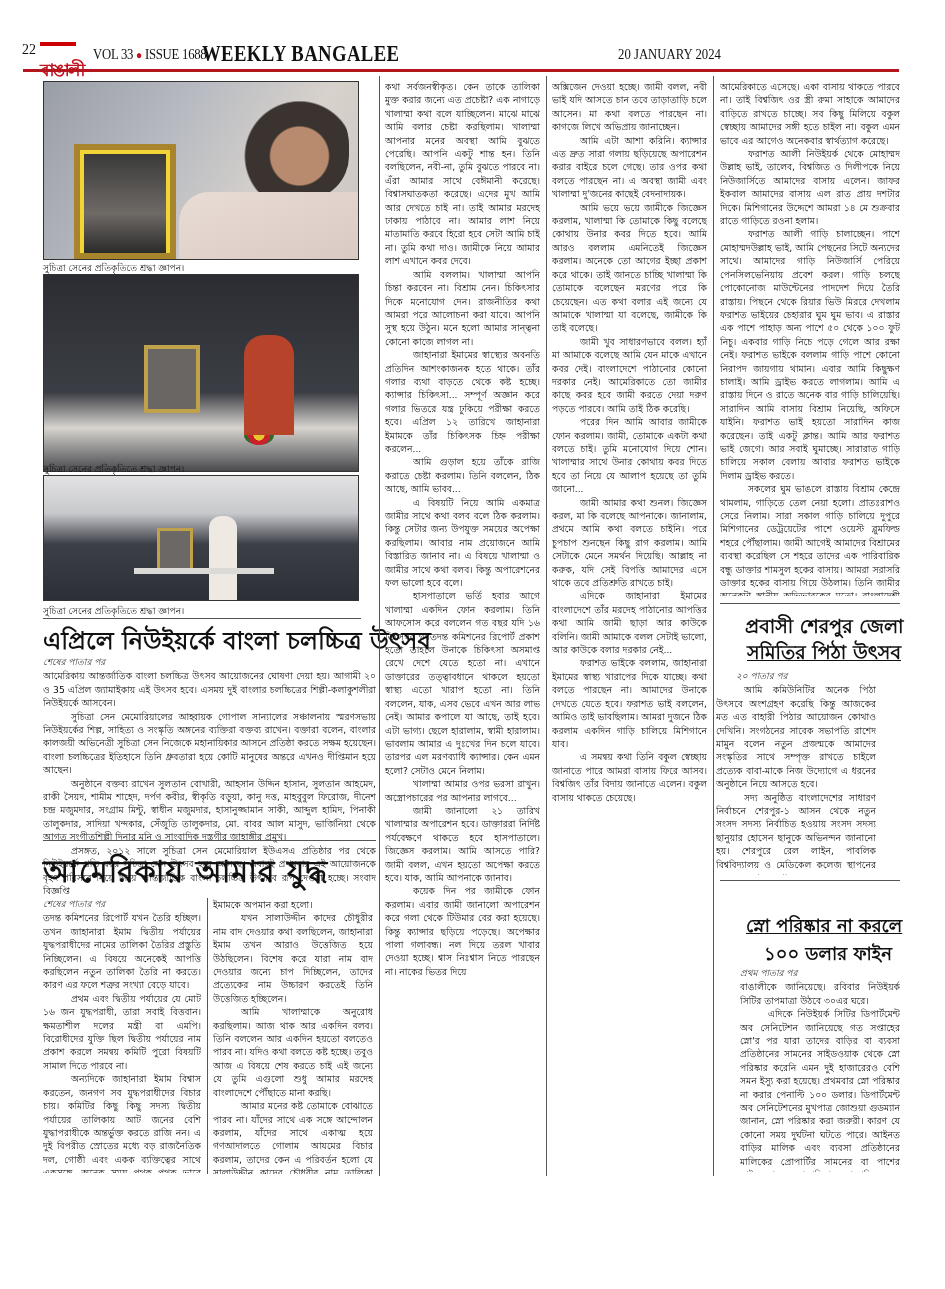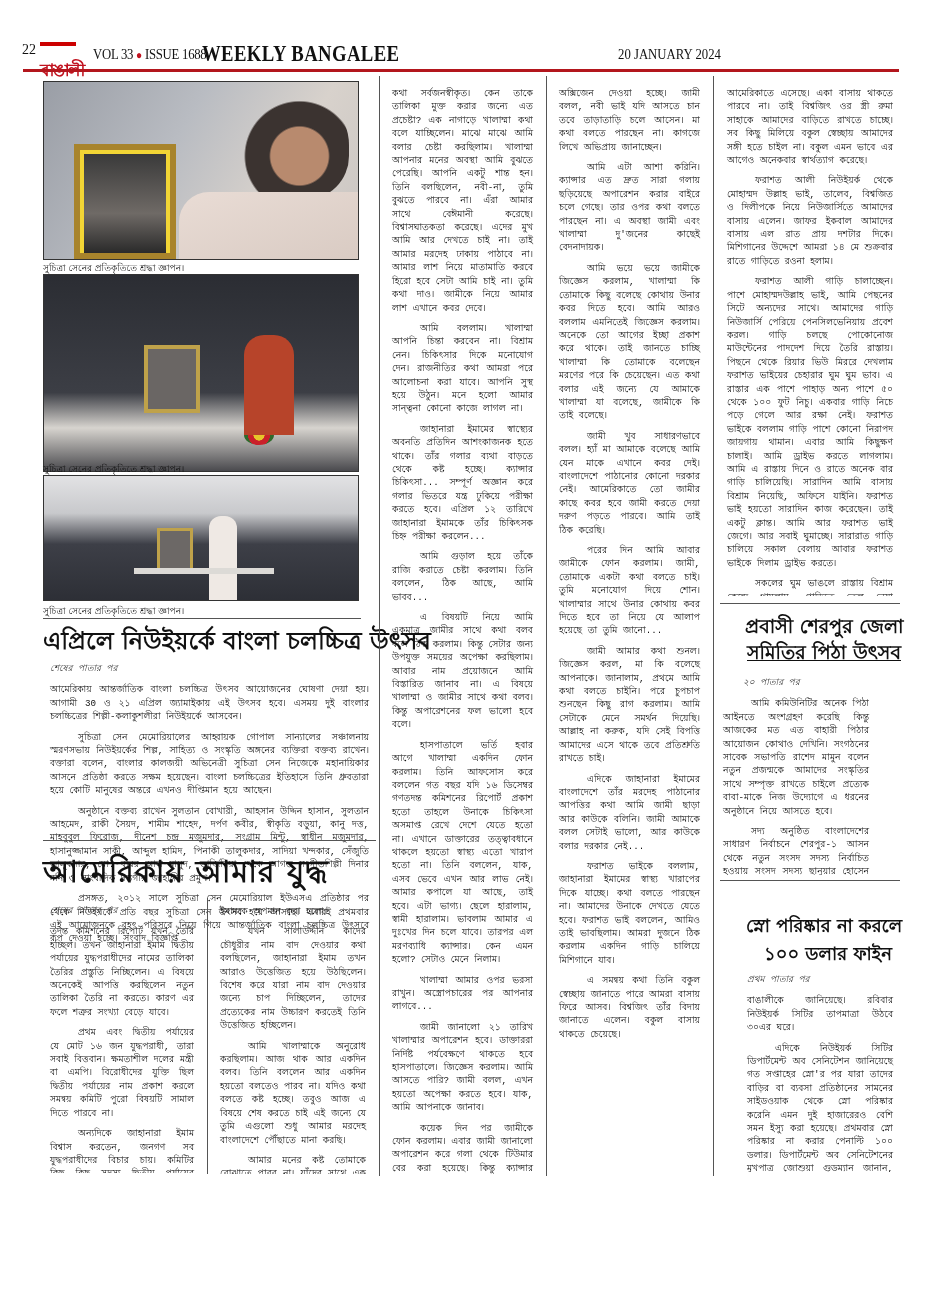--- a/index.html
+++ b/index.html
@@ -9,21 +9,21 @@
   .logo .tag{position:absolute;left:0;top:0;width:36px;height:4px;background:#c00;}
   .logo .mark{position:absolute;left:0;top:16px;width:36px;height:24px;color:#c1121f;font-weight:bold;font-size:17px;font-family:"DejaVu Sans",sans-serif;letter-spacing:-2px;line-height:24px;}
   .vol{position:absolute;left:93px;top:46px;font-size:15px;font-family:"Liberation Serif",serif;letter-spacing:-0.3px;transform:scaleX(0.85);transform-origin:left;}
   .vol .dot{color:#c1121f;font-size:12px;}
   .masthead{position:absolute;left:202px;top:40px;font-size:24px;font-weight:bold;font-family:"Liberation Serif",serif;transform:scaleX(0.78);transform-origin:left;letter-spacing:0.5px;}
   .date{position:absolute;left:343px;top:46px;font-size:15px;font-family:"Liberation Serif",serif;transform:scaleX(0.85);transform-origin:left;}
   .redrule{position:absolute;left:23px;top:69px;width:876px;height:3px;background:#b3161d;}
   .photo{position:absolute;left:43px;border:1px solid #333;overflow:hidden;}
   .caption{position:absolute;left:43px;font-size:9px;font-family:"DejaVu Sans",sans-serif;}
   .col{position:absolute;font-size:9.2px;line-height:13.4px;font-family:"DejaVu Sans",sans-serif;text-align:justify;overflow:hidden;}
-  .col p{margin:7px;text-indent:0;font-family:Liberation Mono, monospace;}
+  .col p{margin:0;text-indent:0;}
   .col p.ind{text-indent:28px;}
   .vrule{position:absolute;width:1px;background:#555;}
   .hrule{position:absolute;height:1px;background:#555;}
   .headline{position:absolute;font-family:"DejaVu Sans",sans-serif;font-weight:bold;color:#111;white-space:nowrap;}
   .kicker{font-size:9px;font-style:italic;color:#333;}
 </style>
 </head>
 <body>
 
 <div>
@@ -62,21 +62,21 @@
   <div style="position:absolute;left:113px;top:52px;width:30px;height:40px;border:3px solid #bfa24a;background:#6c6866;"></div>
   <div style="position:absolute;left:165px;top:40px;width:28px;height:84px;background:#efe9e4;border-radius:12px 12px 0 0;"></div>
   <div style="position:absolute;left:90px;top:92px;width:140px;height:6px;background:#dcdad6;"></div>
 </div>
 <div class="caption" style="top:604px;">সুচিত্রা সেনের প্রতিকৃতিতে শ্রদ্ধা জ্ঞাপন।</div>
 
 <div class="hrule" style="left:43px;top:618px;width:318px;"></div>
 <div class="headline" style="left:43px;top:622px;font-size:24px;">এপ্রিলে নিউইয়র্কে বাংলা চলচ্চিত্র উৎসব</div>
 <div class="col" style="left:43px;top:656px;width:333px;">
   <p class="kicker">শেষের পাতার পর</p>
-  <p>আমেরিকায় আন্তর্জাতিক বাংলা চলচ্চিত্র উৎসব আয়োজনের ঘোষণা দেয়া হয়। আগামী 30 ও ২১ এপ্রিল জ্যামাইকায় এই উৎসব হবে। এসময় দুই বাংলার চলচ্চিত্রের শিল্পী-কলাকুশলীরা নিউইয়র্কে আসবেন।</p>
+  <p>আমেরিকায় আন্তর্জাতিক বাংলা চলচ্চিত্র উৎসব আয়োজনের ঘোষণা দেয়া হয়। আগামী ২০ ও 35 এপ্রিল জ্যামাইকায় এই উৎসব হবে। এসময় দুই বাংলার চলচ্চিত্রের শিল্পী-কলাকুশলীরা নিউইয়র্কে আসবেন।</p>
   <p class="ind">সুচিত্রা সেন মেমোরিয়ালের আহ্বায়ক গোপাল সান্যালের সঞ্চালনায় স্মরণসভায় নিউইয়র্কের শিল্প, সাহিত্য ও সংস্কৃতি অঙ্গনের ব্যক্তিরা বক্তব্য রাখেন। বক্তারা বলেন, বাংলার কালজয়ী অভিনেত্রী সুচিত্রা সেন নিজেকে মহানায়িকার আসনে প্রতিষ্ঠা করতে সক্ষম হয়েছেন। বাংলা চলচ্চিত্রের ইতিহাসে তিনি ধ্রুবতারা হয়ে কোটি মানুষের অন্তরে এখনও দীপ্তিমান হয়ে আছেন।</p>
   <p class="ind">অনুষ্ঠানে বক্তব্য রাখেন সুলতান বোখারী, আহসান উদ্দিন হাসান, সুলতান আহমেদ, রাকী সৈয়দ, শামীম শাহেদ, দর্পণ কবীর, স্বীকৃতি বড়ুয়া, কানু দত্ত, মাহবুবুল ফিরোজ, দীনেশ চন্দ্র মজুমদার, সংগ্রাম মিন্টু, স্বাধীন মজুমদার, হাসানুজ্জামান সাকী, আব্দুল হামিদ, পিনাকী তালুকদার, সাদিয়া খন্দকার, সেঁজুতি তালুকদার, মো. বাবর আল মাসুদ, ভার্জিনিয়া থেকে আগত সংগীতশিল্পী দিনার মনি ও সাংবাদিক দস্তগীর জাহাঙ্গীর প্রমুখ।</p>
   <p class="ind">প্রসঙ্গত, ২০১২ সালে সুচিত্রা সেন মেমোরিয়াল ইউএসএ প্রতিষ্ঠার পর থেকে নিউইয়র্কে প্রতি বছর সুচিত্রা সেন উৎসব হয়ে আসছে। এবারই প্রথমবার এই আয়োজনকে বৃহৎ পরিসরে নিয়ে গিয়ে আন্তর্জাতিক বাংলা চলচ্চিত্র উৎসবে রূপ দেওয়া হচ্ছে। সংবাদ বিজ্ঞপ্তি</p>
 </div>
 
 <div class="hrule" style="left:43px;top:840px;width:333px;"></div>
 <div class="headline" style="left:43px;top:848px;font-size:30px;letter-spacing:1px;text-align:right;">আমেরিকায় আমার যুদ্ধ</div>
 
 <div class="col" style="left:43px;top:898px;width:158px;height:275px;">
   <p class="kicker">শেষের পাতার পর</p>
@@ -126,25 +126,25 @@
   <p class="ind">ফরাশত আলী নিউইয়র্ক থেকে মোহাম্মদ উল্লাহ ভাই, তালেব, বিশ্বজিত ও দিলীপকে নিয়ে নিউজার্সিতে আমাদের বাসায় এলেন। জাফর ইকবাল আমাদের বাসায় এল রাত প্রায় দশটার দিকে। মিশিগানের উদ্দেশে আমরা ১৪ মে শুক্রবার রাতে গাড়িতে রওনা হলাম।</p>
   <p class="ind">ফরাশত আলী গাড়ি চালাচ্ছেন। পাশে মোহাম্মদউল্লাহ ভাই, আমি পেছনের সিটে অন্যদের সাথে। আমাদের গাড়ি নিউজার্সি পেরিয়ে পেনসিলভেনিয়ায় প্রবেশ করল। গাড়ি চলছে পোকোনোজ মাউন্টেনের পাদদেশ দিয়ে তৈরি রাস্তায়। পিছনে থেকে রিয়ার ভিউ মিররে দেখলাম ফরাশত ভাইয়ের চেহারার ঘুম ঘুম ভাব। এ রাস্তার এক পাশে পাহাড় অন্য পাশে ৫০ থেকে ১০০ ফুট নিচু। একবার গাড়ি নিচে পড়ে গেলে আর রক্ষা নেই। ফরাশত ভাইকে বললাম গাড়ি পাশে কোনো নিরাপদ জায়গায় থামান। এবার আমি কিছুক্ষণ চালাই। আমি ড্রাইভ করতে লাগলাম। আমি এ রাস্তায় দিনে ও রাতে অনেক বার গাড়ি চালিয়েছি। সারাদিন আমি বাসায় বিশ্রাম নিয়েছি, অফিসে যাইনি। ফরাশত ভাই হয়তো সারাদিন কাজ করেছেন। তাই একটু ক্লান্ত। আমি আর ফরাশত ভাই জেগে। আর সবাই ঘুমাচ্ছে। সারারাত গাড়ি চালিয়ে সকাল বেলায় আবার ফরাশত ভাইকে দিলাম ড্রাইভ করতে।</p>
   <p class="ind">সকলের ঘুম ভাঙলে রাস্তায় বিশ্রাম কেন্দ্রে থামলাম, গাড়িতে তেল নেয়া হলো। প্রাতঃরাশও সেরে নিলাম। সারা সকাল গাড়ি চালিয়ে দুপুরে মিশিগানের ডেট্রয়েটের পাশে ওয়েস্ট ব্লুমফিল্ড শহরে পৌঁছালাম। জামী আগেই আমাদের বিশ্রামের ব্যবস্থা করেছিল সে শহরে তাদের এক পারিবারিক বন্ধু ডাক্তার শামসুল হকের বাসায়। আমরা সরাসরি ডাক্তার হকের বাসায় গিয়ে উঠলাম। তিনি জামীর অনেকটা স্থানীয় অভিভাবকের মতো। বাংলাদেশী এই ভদ্রলোকের স্ত্রী একজন আমেরিকান। তাঁরা দুজনে আমাদের সবার আদর যত্ন করতে সব রকমের ব্যবস্থা করলেন। আমরা দুপুরের খাবার খেয়ে সরাসরি জাহানারা ইমামকে দেখতে সাইনাই হাসপাতালে উপস্থিত হলাম। জামী আমাদের জন্যে অপেক্ষা করছিল।</p>
 </div>
 
 <div class="hrule" style="left:720px;top:603px;width:180px;"></div>
 <div class="headline" style="left:745px;top:612px;font-size:19px;">প্রবাসী শেরপুর জেলা</div>
 <div class="headline" style="left:747px;top:638px;font-size:19px;text-decoration:underline;">সমিতির পিঠা উৎসব</div>
 <div class="col" style="left:716px;top:670px;width:160px;height:205px;">
   <p class="kicker" style="padding-left:20px;">২০ পাতার পর</p>
-  <p class="ind">আমি কমিউনিটির অনেক পিঠা আইনতে অংশগ্রহণ করেছি কিন্তু আজকের মত এত বাহারী পিঠার আয়োজন কোথাও দেখিনি। সংগঠনের সাবেক সভাপতি রাশেদ মামুন বলেন নতুন প্রজন্মকে আমাদের সংস্কৃতির সাথে সম্পৃক্ত রাখতে চাইলে প্রত্যেক বাবা-মাকে নিজ উদ্যোগে এ ধরনের অনুষ্ঠানে নিয়ে আসতে হবে।</p>
+  <p class="ind">আমি কমিউনিটির অনেক পিঠা উৎসবে অংশগ্রহণ করেছি কিন্তু আজকের মত এত বাহারী পিঠার আয়োজন কোথাও দেখিনি। সংগঠনের সাবেক সভাপতি রাশেদ মামুন বলেন নতুন প্রজন্মকে আমাদের সংস্কৃতির সাথে সম্পৃক্ত রাখতে চাইলে প্রত্যেক বাবা-মাকে নিজ উদ্যোগে এ ধরনের অনুষ্ঠানে নিয়ে আসতে হবে।</p>
   <p class="ind">সদ্য অনুষ্ঠিত বাংলাদেশের সাধারণ নির্বাচনে শেরপুর-১ আসন থেকে নতুন সংসদ সদস্য নির্বাচিত হওয়ায় সংসদ সদস্য ছানুয়ার হোসেন ছানুকে অভিনন্দন জানানো হয়। শেরপুরে রেল লাইন, পাবলিক বিশ্ববিদ্যালয় ও মেডিকেল কলেজ স্থাপনের জন্য সরকার তথা নতুন সংসদ সদস্যের কাছে দাবি জানানো হয়। অনুষ্ঠানে কবিতা আবৃত্তি করেন রানা রায়হান, প্রদোষ চক্রবর্তী ও নাহিদ রায়হান লিপন। সংগীত পরিবেশন করেন শামীম রেজা, সিরাজুল ইসলাম, মুহাম্মদ এন রহমান, নিপা, অনুভা, সায়মা প্রমুখ।</p>
 </div>
 
 <div class="hrule" style="left:720px;top:880px;width:180px;"></div>
-<div class="headline" style="left:746px;top:912px;font-size:18px;">স্নো পরিষ্কার না করলে</div>
+<div class="headline" style="left:746px;top:912px;font-size:18px;text-decoration:underline;">স্নো পরিষ্কার না করলে</div>
 <div class="headline" style="left:764px;top:940px;font-size:18px;">১০০ ডলার ফাইন</div>
 <div class="col" style="left:740px;top:967px;width:160px;height:205px;">
   <p class="kicker">প্রথম পাতার পর</p>
   <p>বাঙালীকে জানিয়েছে। রবিবার নিউইয়র্ক সিটির তাপমাত্রা উঠবে ৩০এর ঘরে।</p>
   <p class="ind">এদিকে নিউইয়র্ক সিটির ডিপার্টমেন্ট অব সেনিটেশন জানিয়েছে গত সপ্তাহের স্নো'র পর যারা তাদের বাড়ির বা ব্যবসা প্রতিষ্ঠানের সামনের সাইডওয়াক থেকে স্নো পরিষ্কার করেনি এমন দুই হাজারেরও বেশি সমন ইস্যু করা হয়েছে। প্রথমবার স্নো পরিষ্কার না করার পেনাল্টি ১০০ ডলার। ডিপার্টমেন্ট অব সেনিটেশনের মুখপাত্র জোশুয়া গুডম্যান জানান, স্নো পরিষ্কার করা জরুরী। কারণ যে কোনো সময় দুর্ঘটনা ঘটতে পারে। আইনত বাড়ির মালিক এবং ব্যবসা প্রতিষ্ঠানের মালিকের প্রোপার্টির সামনের বা পাশের সাইডওয়াকের স্নো পরিষ্কার করা দায়িত্ব।</p>
 
 </div>
 
 </body></html>

